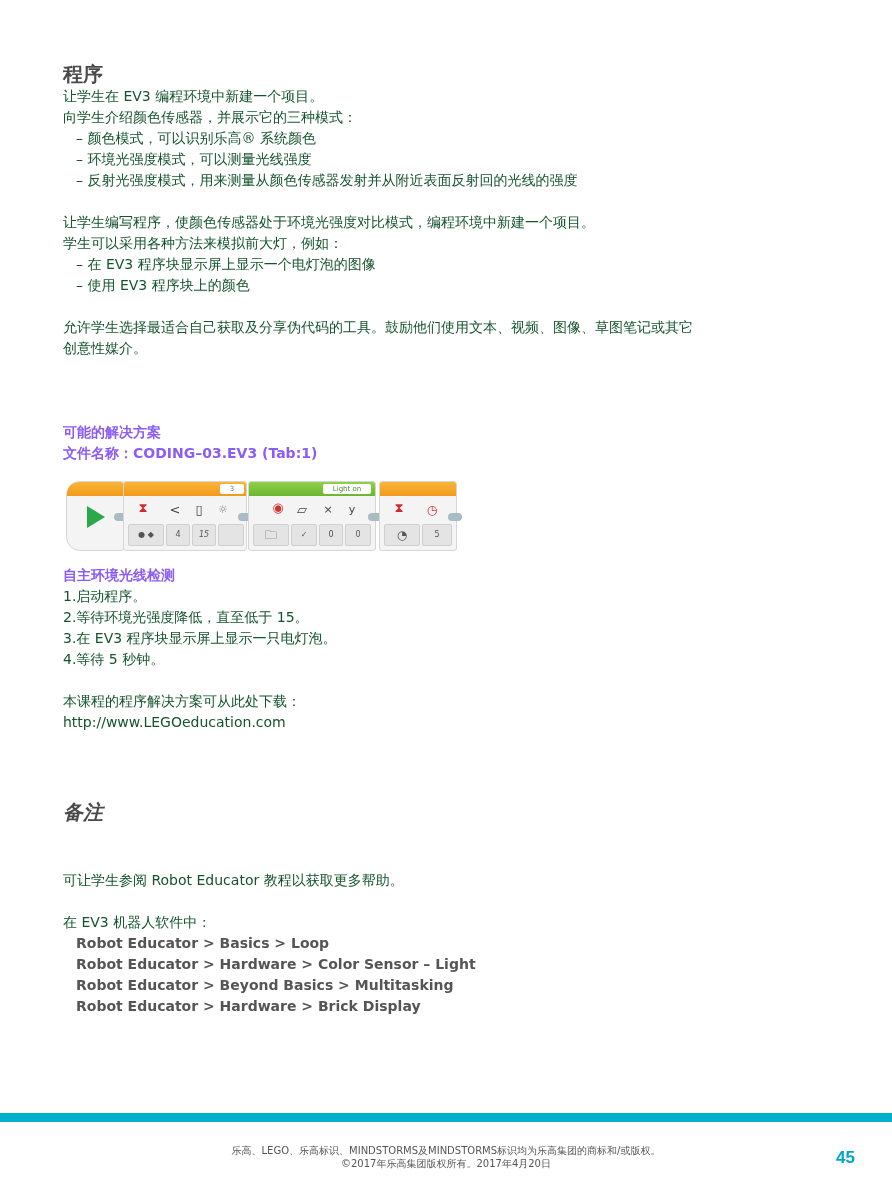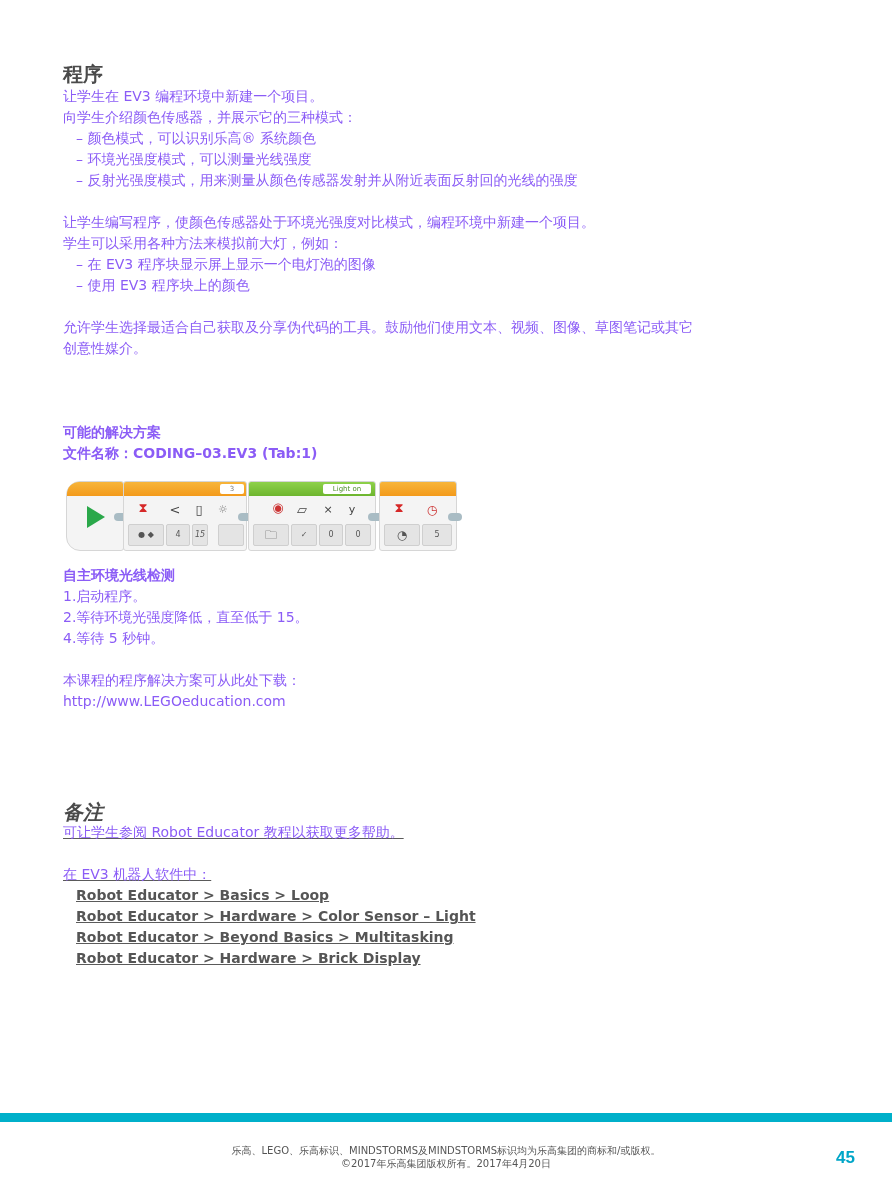--- a/index.html
+++ b/index.html
@@ -3,21 +3,21 @@
   <meta charset="utf-8">
   <style>
     html, body { margin: 0; padding: 0; background: #ffffff; }
     body {
       width: 892px; height: 1190px; position: relative; overflow: hidden;
       font-family: "DejaVu Sans", "Liberation Sans", sans-serif;
       color: #5a5a5a;
     }
     .abs { position: absolute; }
     .h1 { font-size: 20px; font-weight: bold; color: #4a4a4a; line-height: 24px; }
-    .p { font-size: 14px; line-height: 21px; color: #8b5cf6; white-space: nowrap; }
+    .p { font-size: 14px; line-height: 21px; color: #14532d; white-space: nowrap; }
     .indent { padding-left: 13px; }
     .bold { font-weight: bold; color: #555; }
     .sub { font-size: 14px; line-height: 21px; font-weight: bold; color: #8b5cf6; }
 
     
     .prog { position: absolute; left: 66px; top: 481px; width: 412px; height: 72px; }
     .blk { position: absolute; top: 0; height: 70px; background: #f4f4f4; border: 1px solid #d6d6d6; border-radius: 3px; box-sizing: border-box; }
     .blk .hdr { position: absolute; left: 0; right: 0; top: 0; height: 14px; border-radius: 2px 2px 0 0; }
     .hdr.orange { background: linear-gradient(#f7b53a, #f39a1b); }
     .hdr.green { background: linear-gradient(#8ed14a, #6db52e); }
@@ -63,21 +63,21 @@
 
   <div class="blk" style="left:57px; width:124px;">
     <div class="hdr orange"></div>
     <div class="hdr-field" style="left:96px; width:24px;">3</div>
     <div class="icon-glyph" style="left:10px; top:18px; width:18px; color:#d62828;">⧗</div>
     <div class="icon-glyph" style="left:44px; top:20px; width:14px;">&lt;</div>
     <div class="icon-glyph" style="left:68px; top:20px; width:14px;">▯</div>
     <div class="icon-glyph" style="left:92px; top:20px; width:14px; font-size:11px; color:#888;">☼</div>
     <div class="bottom" style="left:4px; width:36px;">● ◆</div>
     <div class="bottom" style="left:42px; width:24px;">4</div>
-    <div class="bottom" style="left:68px; width:16px;font-style:italic;">15</div>
+    <div class="bottom" style="left:68px; width:24px;font-style:italic;">15</div>
     <div class="bottom" style="left:94px; width:26px;"></div>
   </div>
   <div class="conn" style="left:172px;"></div>
 
   <div class="blk" style="left:182px; width:128px;">
     <div class="hdr green"></div>
     <div class="hdr-field" style="left:74px; width:48px; color:#4d8f2a;">Light on</div>
     <div class="icon-glyph" style="left:20px; top:18px; width:18px; color:#c33;">◉</div>
     <div class="icon-glyph" style="left:46px; top:20px; width:14px;">▱</div>
     <div class="icon-glyph" style="left:72px; top:20px; width:14px; font-size:11px;">×</div>
@@ -96,28 +96,29 @@
     <div class="bottom" style="left:4px; width:36px; font-size:12px;">◔</div>
     <div class="bottom" style="left:42px; width:30px;">5</div>
   </div>
   <div class="conn" style="left:382px; width:14px;"></div>
 </div>
 
 <div class="abs" style="left:63px; top:565px;">
   <div class="sub">自主环境光线检测</div>
   <div class="p">1.启动程序。</div>
   <div class="p">2.等待环境光强度降低，直至低于 15。</div>
+  <div class="p">3.在 EV3 程序块显示屏上显示一只电灯泡。</div>
   <div class="p">4.等待 5 秒钟。</div>
   <div style="height:21px"></div>
   <div class="p">本课程的程序解决方案可从此处下载：</div>
   <div class="p">http://www.LEGOeducation.com</div>
 </div>
 
 <div class="abs h1" style="left:63px; top:800px;font-style:italic;">备注</div>
-<div class="abs" style="left:63px; top:822px;text-decoration:underline;">
+<div class="abs" style="left:63px; top:870px;">
   <div class="p">可让学生参阅 Robot Educator 教程以获取更多帮助。</div>
   <div style="height:21px"></div>
   <div class="p">在 EV3 机器人软件中：</div>
   <div class="p indent bold">Robot Educator &gt; Basics &gt; Loop</div>
   <div class="p indent bold">Robot Educator &gt; Hardware &gt; Color Sensor – Light</div>
   <div class="p indent bold">Robot Educator &gt; Beyond Basics &gt; Multitasking</div>
   <div class="p indent bold">Robot Educator &gt; Hardware &gt; Brick Display</div>
 </div>
 
 <div class="footer-bar"></div>

